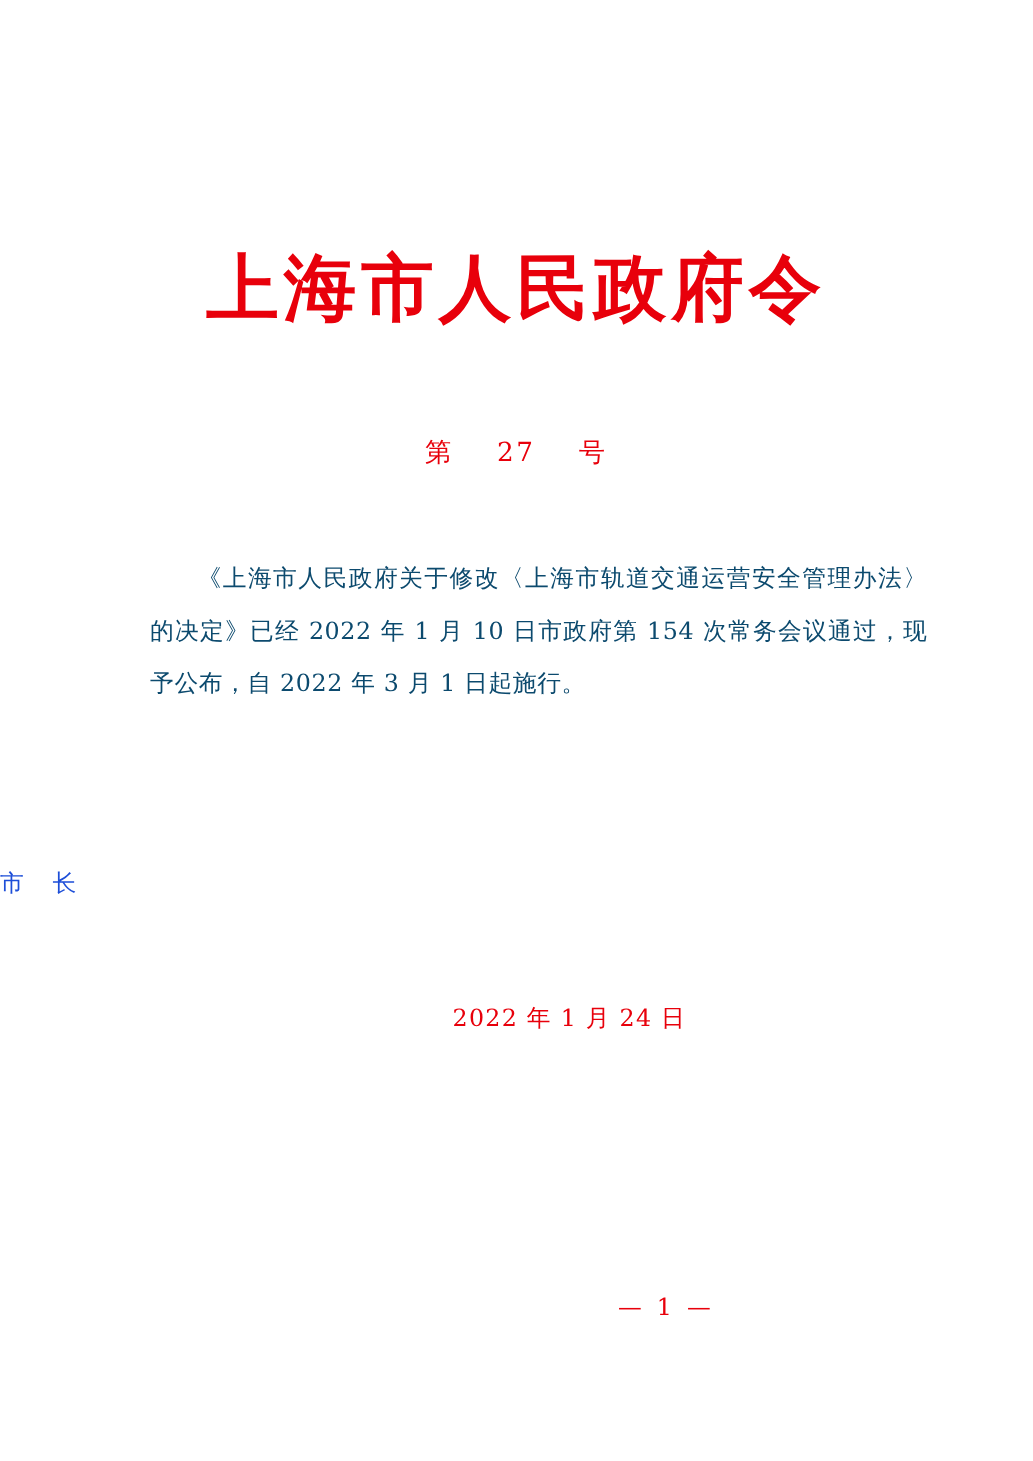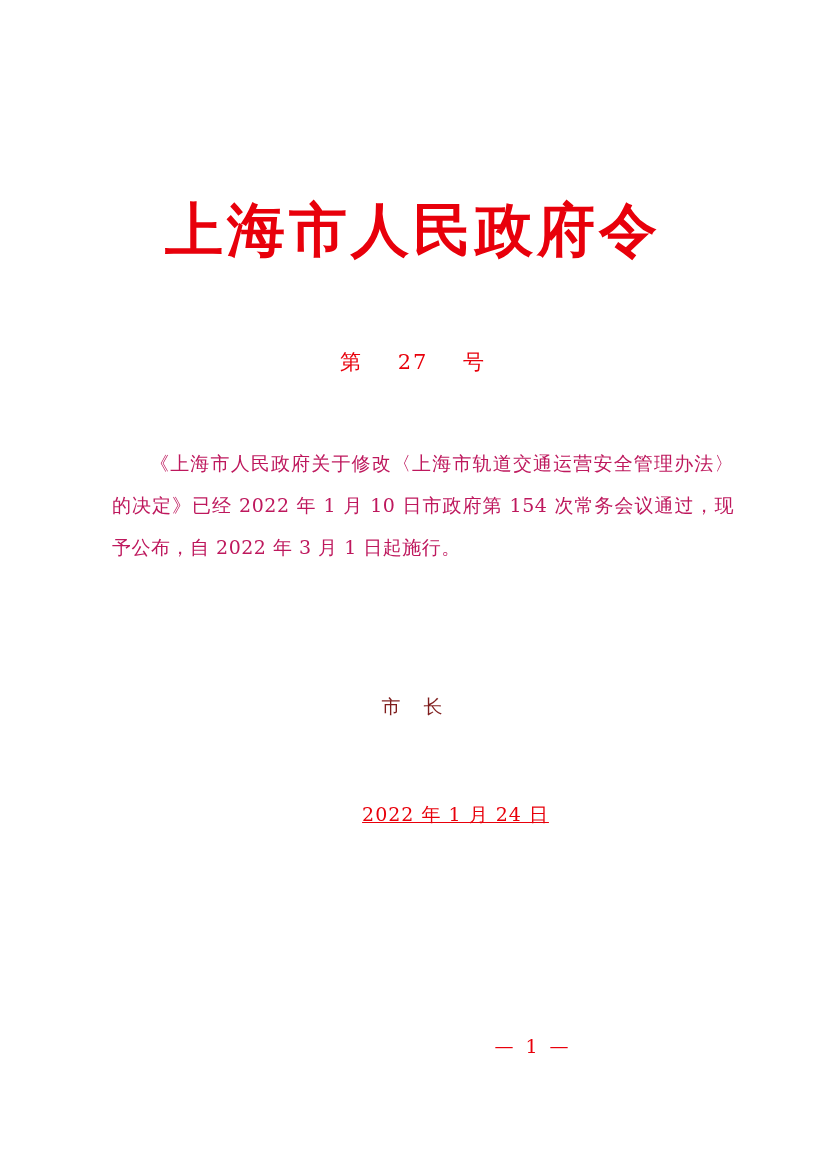--- a/index.html
+++ b/index.html
@@ -54,58 +54,56 @@
   .decree-no .num {
     display: inline-block;
     margin: 0 26px;
     font-family: "DejaVu Serif", "Liberation Serif", serif;
   }
 
   
   .body-block {
     position: absolute;
     top: 442px;
-    left: 112px;
+    left: 120px;
     width: 622px;
-    color: #be185d;
+    color: #0c4a6e;
     font-size: 19px;
     line-height: 42px;
     text-align: justify;
     text-justify: inter-ideograph;
     letter-spacing: 0.5px;
   }
   .body-block p {
     margin: 0;
     text-indent: 2em;
   }
 
   
   .signature {
     position: absolute;
     top: 694px;
     left: 0;
     width: 826px;
-    text-align: center;
-    color: #7f1d1d;
+    color: #1d4ed8;
     font-size: 19px;
     letter-spacing: 2px;
   }
 
   .date-line {
     position: absolute;
     top: 802px;
     left: 0;
     width: 826px;
     text-align: center;
     padding-left: 85px;
     box-sizing: border-box;
     color: #e8000b;
     font-size: 19px;
     letter-spacing: 1px;
-    text-decoration: underline;
   }
 
   
   .footer {
     position: absolute;
     top: 1035px;
     left: 0;
     width: 826px;
     text-align: center;
     padding-left: 240px;

